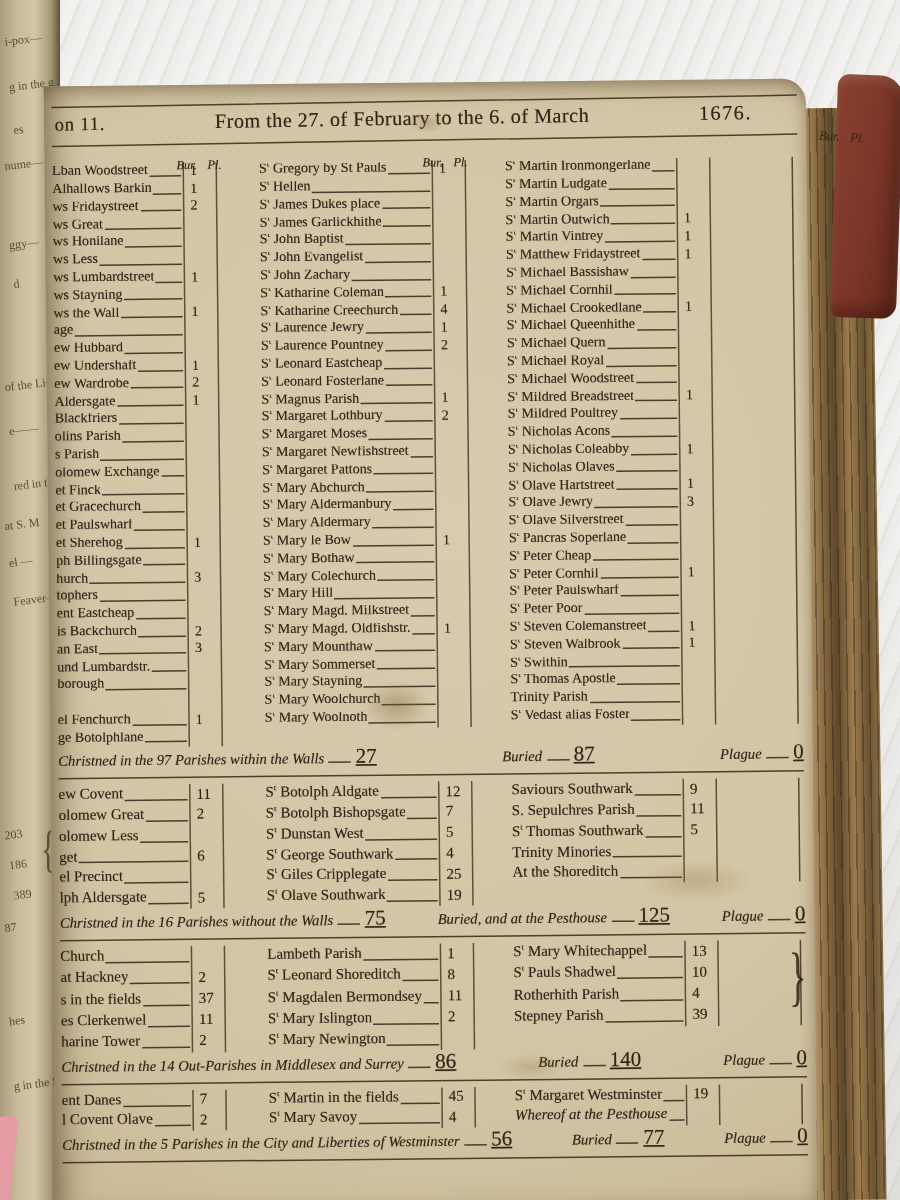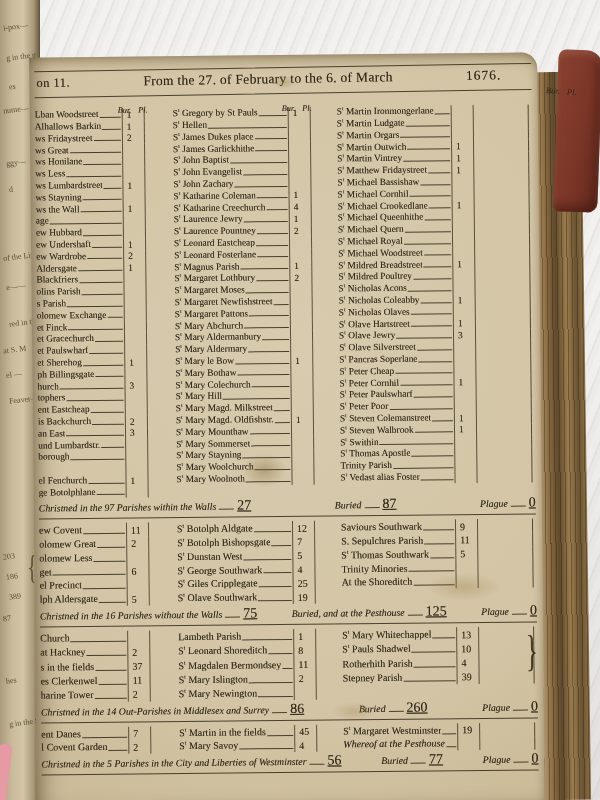--- a/index.html
+++ b/index.html
@@ -956,38 +956,38 @@
               </div>
             </div>
             <span class="secbrace">}</span>
             <div class="summary">
               <span class="sumlabel">Christned in the 14 Out-Parishes in Middlesex and Surrey</span>
               <span class="sumdash"></span>
               <span class="sumval">86</span>
               <span class="sp"></span>
               <span class="sumlabel">Buried</span>
               <span class="sumdash"></span>
-              <span class="sumval">260</span>
+              <span class="sumval">140</span>
               <span class="sp"></span>
               <span class="sumlabel">Plague</span>
               <span class="sumdash"></span>
               <span class="sumval">0</span>
             </div>
           </div>
           <div class="section sec3">
             <div class="cols">
               <div class="col g0">
                 <div class="prow">
                   <span class="pname">ent Danes</span>
                   <span class="lead"></span>
                   <span class="bur">7</span>
                   <span class="pl"></span>
                 </div>
                 <div class="prow">
-                  <span class="pname">l Covent Garden</span>
+                  <span class="pname">l Covent Olave</span>
                   <span class="lead"></span>
                   <span class="bur">2</span>
                   <span class="pl"></span>
                 </div>
               </div>
               <div class="col g1">
                 <div class="prow">
                   <span class="pname"><span>S</span><sup>t</sup> Martin in the fields</span>
                   <span class="lead"></span>
                   <span class="bur">45</span>

